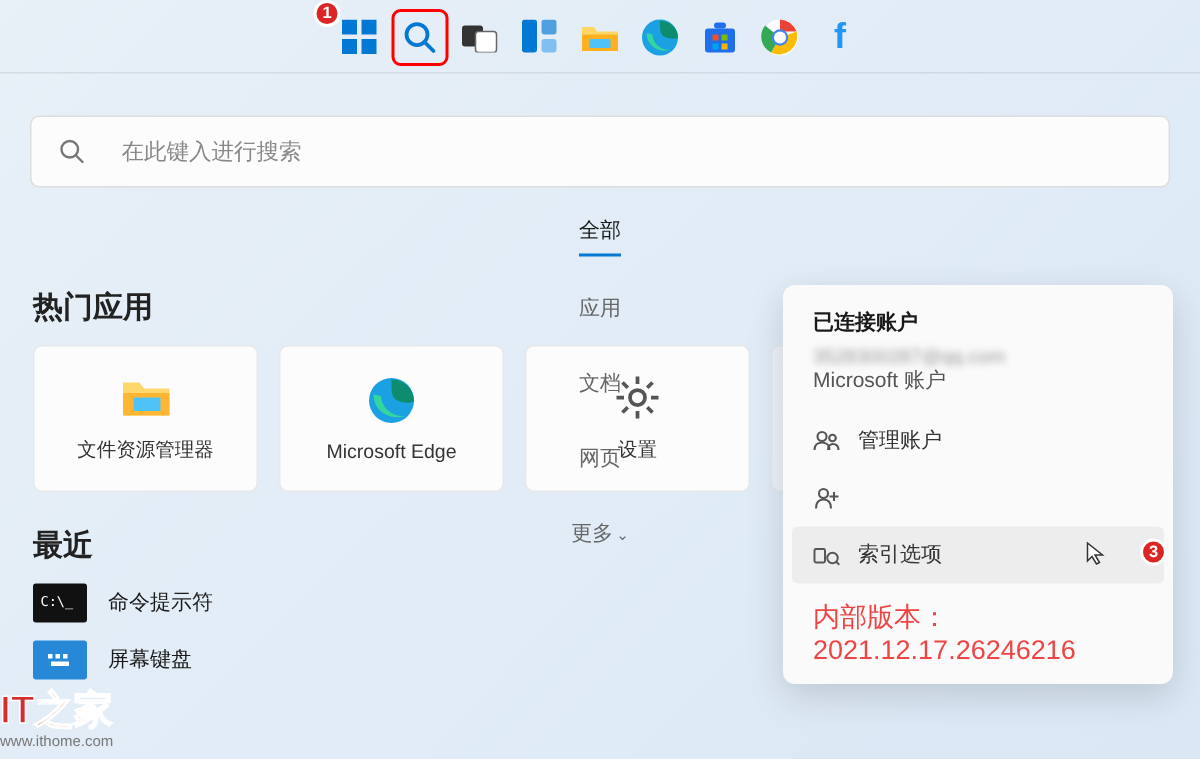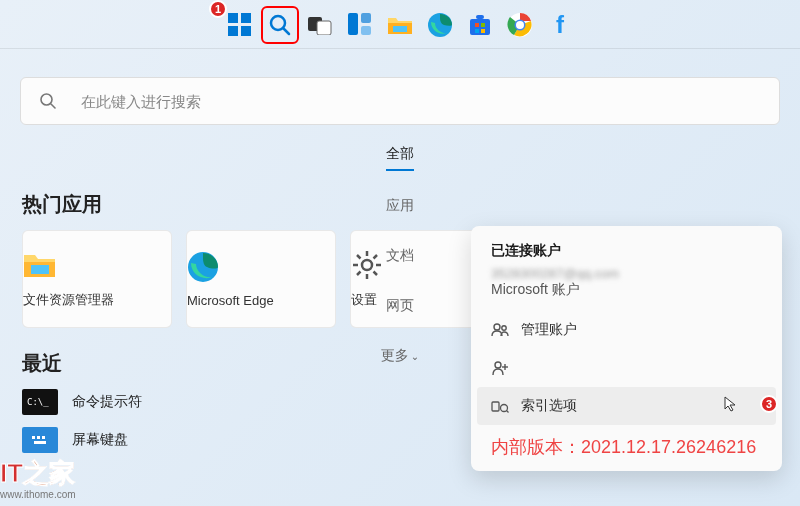--- a/index.html
+++ b/index.html
@@ -94,49 +94,49 @@
     .section-title { font-size: 20px; font-weight: 700; margin-bottom: 12px; color: #222; }
     .apps-row { display: flex; gap: 14px; }
     .app-card {
       width: 150px;
       height: 98px;
       background: #fcfcfc;
       border: 1px solid rgba(0,0,0,0.08);
       border-radius: 6px;
       display: flex;
       flex-direction: column;
+      align-items: center;
       justify-content: center;
       gap: 10px;
     }
     .app-icon { width: 32px; height: 32px; display:flex; align-items:center; justify-content:center;}
     .app-label { font-size: 13px; color: #333; }
     .recent-section { margin-top: 22px; }
     .recent-item { display: flex; align-items: center; gap: 14px; margin: 10px 0 12px; }
     .recent-icon {
       width: 36px; height: 26px;
       display:flex; align-items:center; justify-content:center;
       background:#000; border-radius:2px; color:#fff; font-size:10px;
     }
     .menu-popup {
       position: absolute;
       right: 18px;
       top: 190px;
-      width: 311px;
+      width: 260px;
       background: #fafafa;
       border-radius: 8px;
       box-shadow: 0 8px 24px rgba(0,0,0,0.15);
       padding: 14px 0 10px;
       z-index: 100;
-      margin-top: 36px;
     }
     .menu-header { padding: 2px 20px 6px; font-weight:600; font-size: 14px; }
     .menu-email { padding: 0 20px; font-size: 13px; color: #999; filter: blur(2.5px); }
     .menu-acct { padding: 0 20px 12px; font-size: 14px; color: #555; }
     .menu-item {
-      display: flex; align-items: flex-end; gap: 12px;
+      display: flex; align-items: center; gap: 12px;
       padding: 10px 20px;
       font-size: 14px;
       color: #333;
       cursor: pointer;
       position: relative;
     }
     .menu-item:hover, .menu-item.hl { background: #ededed; }
     .menu-item.hl { border-radius: 4px; margin: 0 6px; padding: 10px 14px;}
     .menu-icon { width: 18px; height: 18px; display:flex; align-items:center; justify-content:center; color:#555;}
     .menu-cursor { position: absolute; right: 38px; font-size: 14px; color:#333;}

